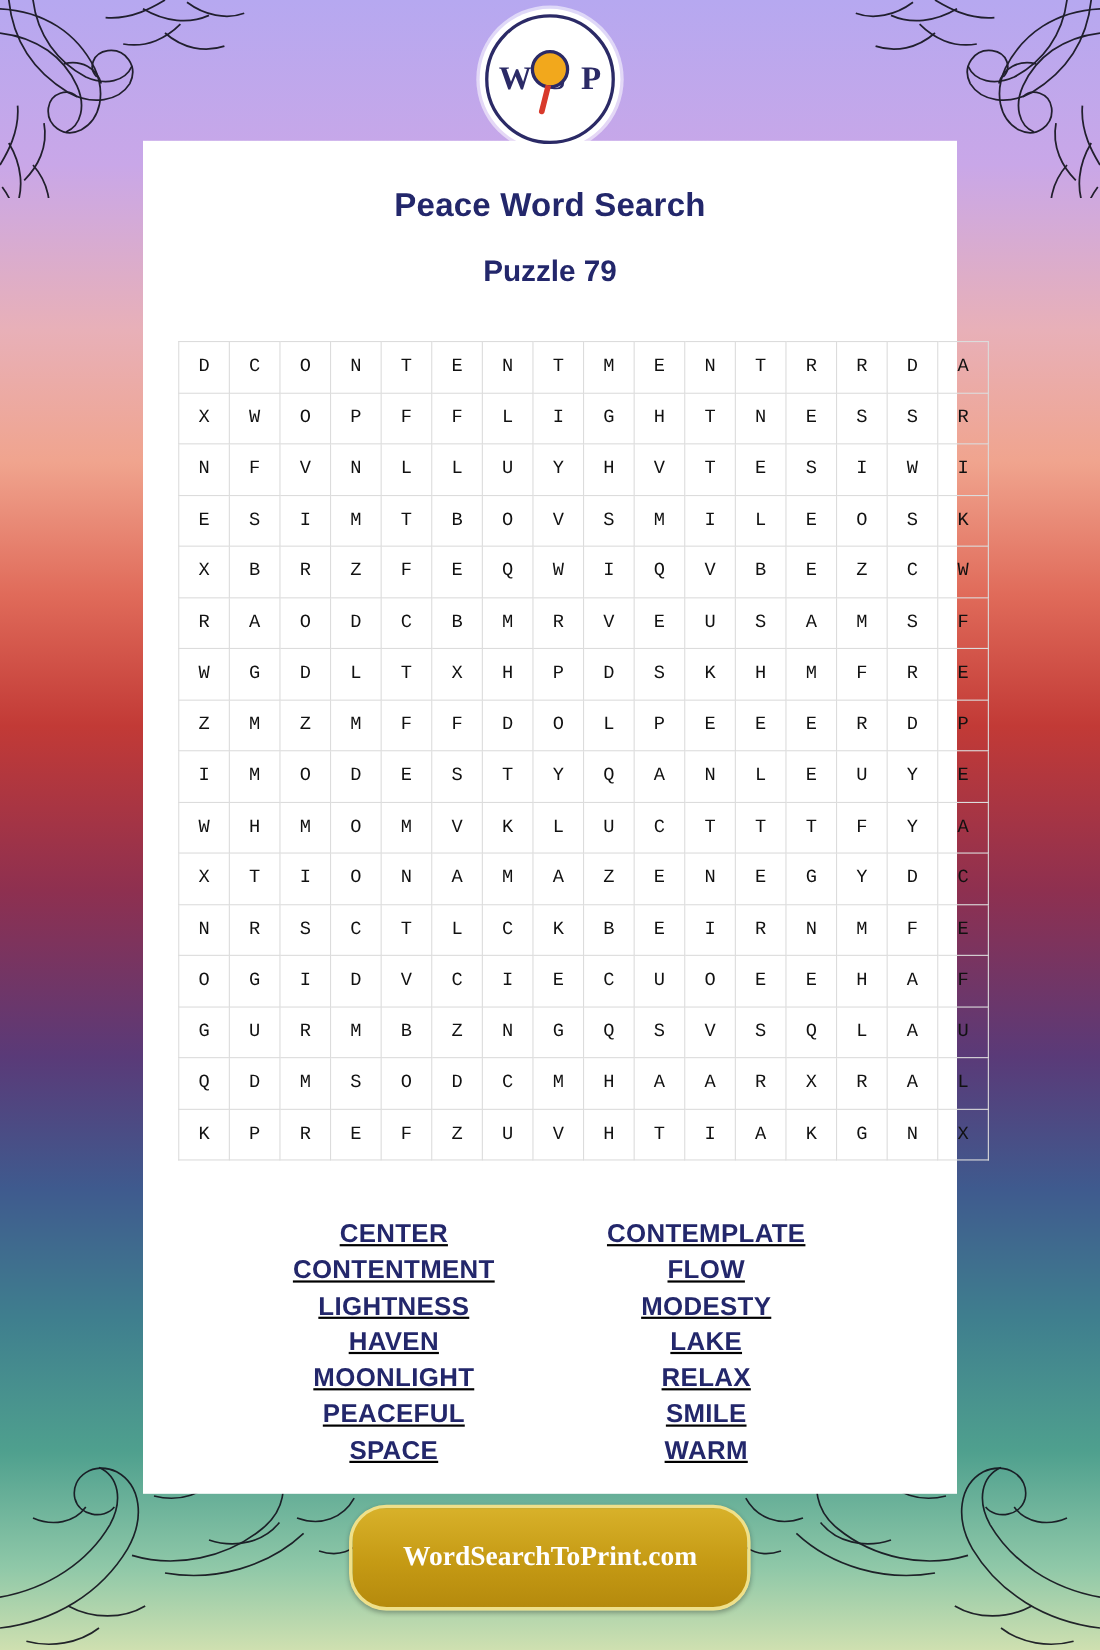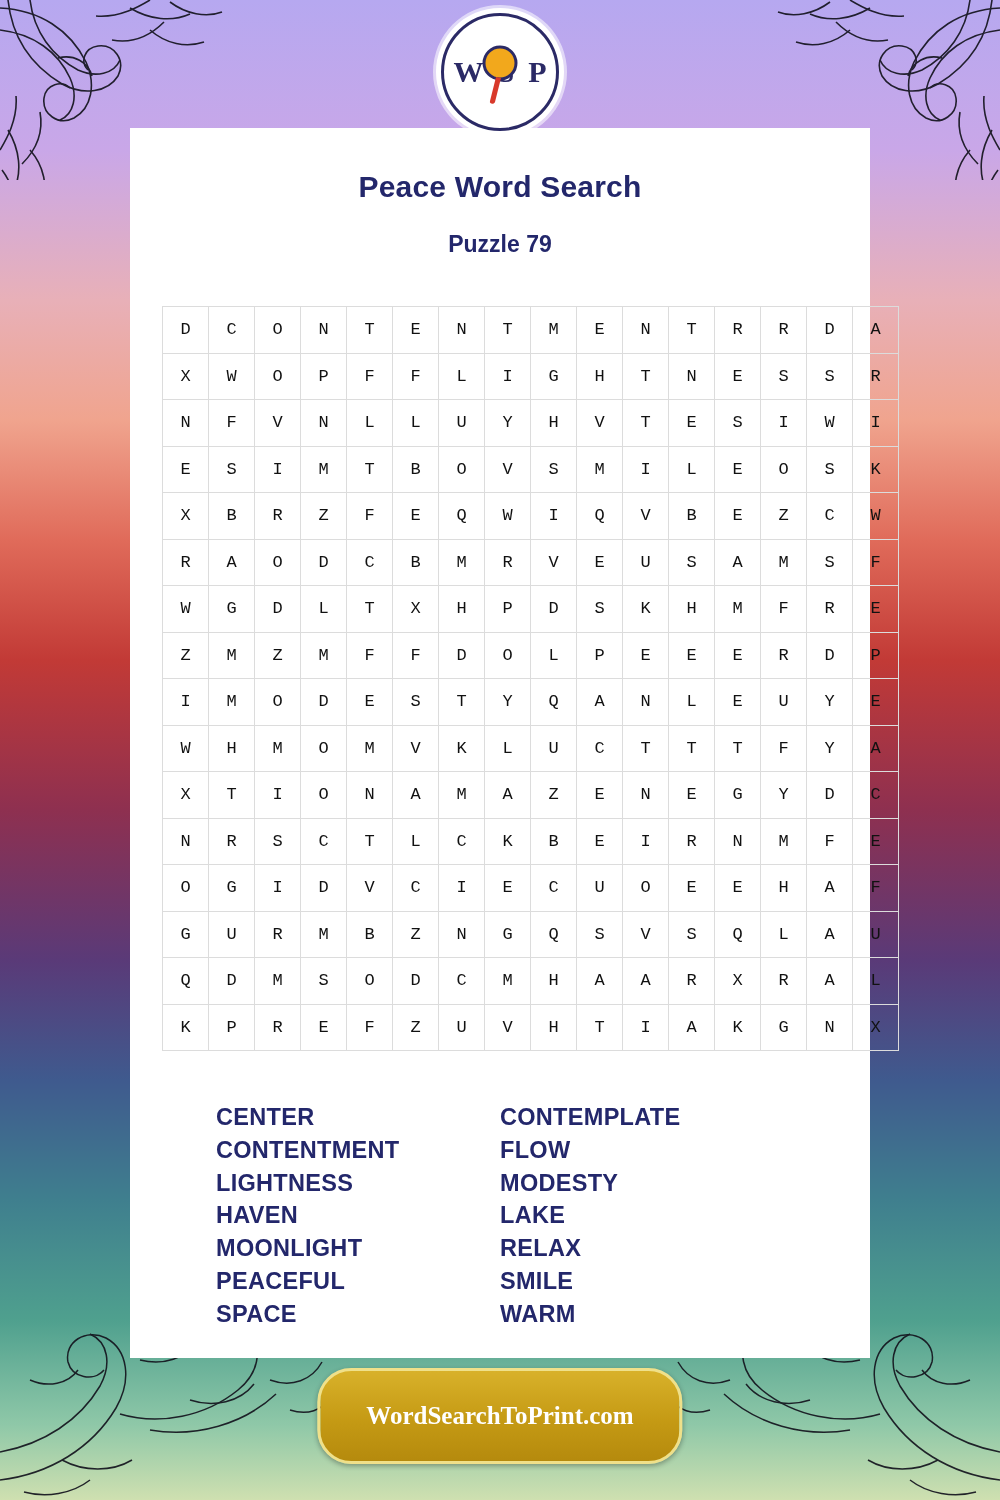--- a/index.html
+++ b/index.html
@@ -96,21 +96,21 @@
   .title {
     text-align: center;
     font-size: 30px;
     font-weight: bold;
     color: #23276b;
     margin-top: 42px;
     letter-spacing: 0.2px;
   }
   .subtitle {
     text-align: center;
-    font-size: 23px;
+    font-size: 27px;
     font-weight: bold;
     color: #23276b;
     margin-top: 27px;
   }
 
   .grid-wrap {
     margin: 48px auto 0 auto;
     width: 676px;
   }
   table.grid {
@@ -132,21 +132,22 @@
   }
 
   .words {
     display: flex;
     margin-top: 50px;
     padding: 0 86px;
     justify-content: space-between;
   }
   .word-col {
     width: 300px;
-    text-align: left;
+    text-align: center;
+    text-decoration: underline;
   }
   .word {
     font-size: 23.5px;
     font-weight: bold;
     color: #23276b;
     line-height: 32.8px;
     letter-spacing: 0.3px;
   }
 
   .footer-badge {

